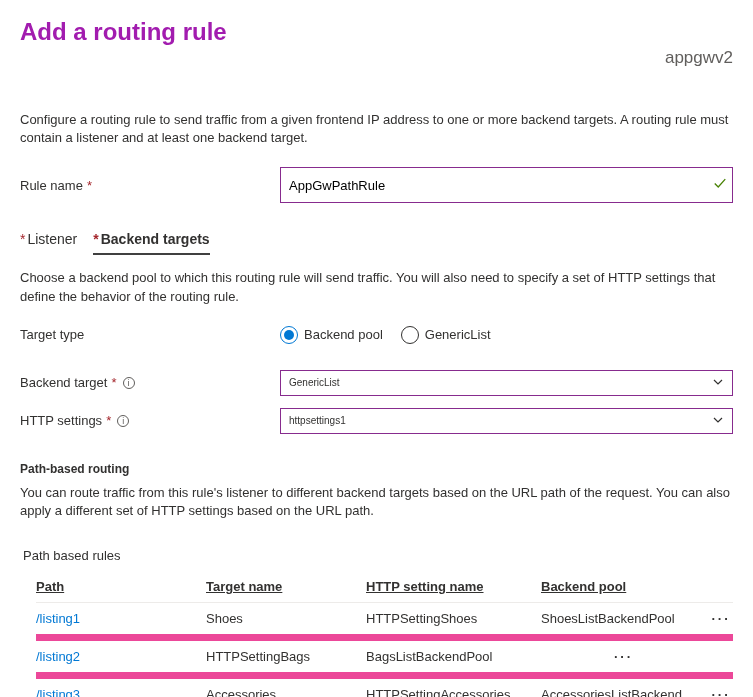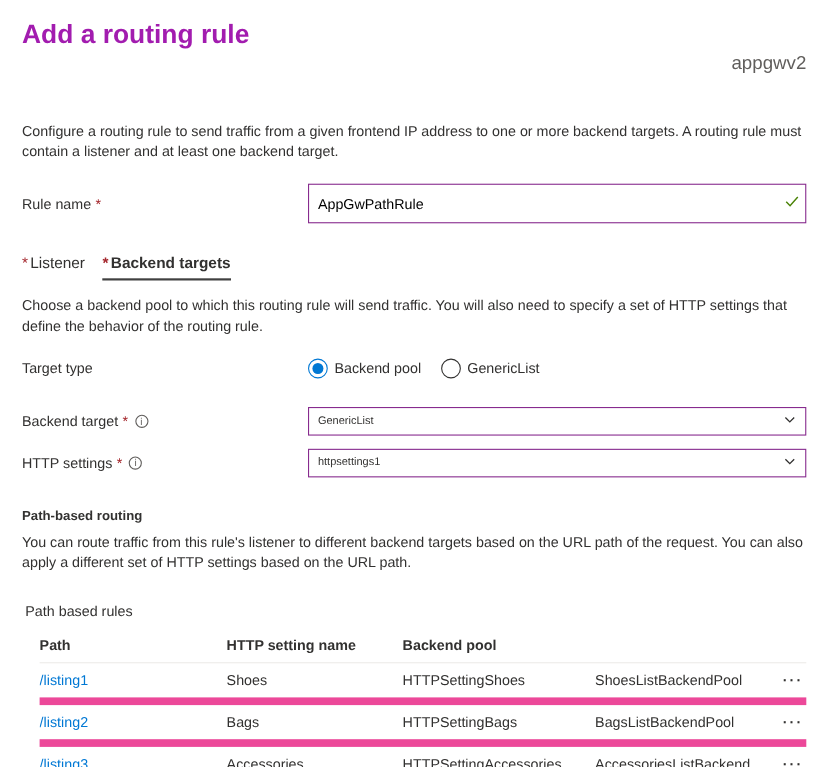--- a/index.html
+++ b/index.html
@@ -157,20 +157,21 @@
     display: grid;
     grid-template-columns: 170px 160px 175px 165px 30px;
     align-items: center;
     padding: 8px 0;
     border-bottom: 7px solid #ec4899;
   }
   .table-head {
     font-weight: 600;
     font-size: 13px;
     border-bottom: 1px solid #edebe9;
+    text-decoration: underline;
   }
   .table .link {
     color: #0078d4;
     cursor: pointer;
   }
   .table .cell {
     font-size: 13px;
     white-space: nowrap;
     overflow: hidden;
     text-overflow: ellipsis;
@@ -269,34 +270,34 @@
 </div>
 
 <div class="section-head">Path-based routing</div>
 <div class="desc">You can route traffic from this rule's listener to different backend targets based on the URL path of the request. You can also apply a different set of HTTP settings based on the URL path.</div>
 
 <div class="subsection-head">Path based rules</div>
 
 <div class="table">
   <div class="table-head">
     <div class="cell">Path</div>
+    <div class="cell">Target name</div>
     <div class="cell">HTTP setting name</div>
     <div class="cell">Backend pool</div>
     <div></div>
   </div>
   <div class="table-row">
     <div class="cell link">/listing1</div>
     <div class="cell">Shoes</div>
     <div class="cell">HTTPSettingShoes</div>
     <div class="cell">ShoesListBackendPool</div>
     <div class="dots">···</div>
   </div>
   <div class="table-row">
     <div class="cell link">/listing2</div>
-    <div class="cell">Bags</div>
     <div class="cell">HTTPSettingBags</div>
     <div class="cell">BagsListBackendPool</div>
     <div class="dots">···</div>
   </div>
   <div class="table-row">
     <div class="cell link">/listing3</div>
     <div class="cell">Accessories</div>
     <div class="cell">HTTPSettingAccessories</div>
     <div class="cell">AccessoriesListBackendP…</div>
     <div class="dots">···</div>

